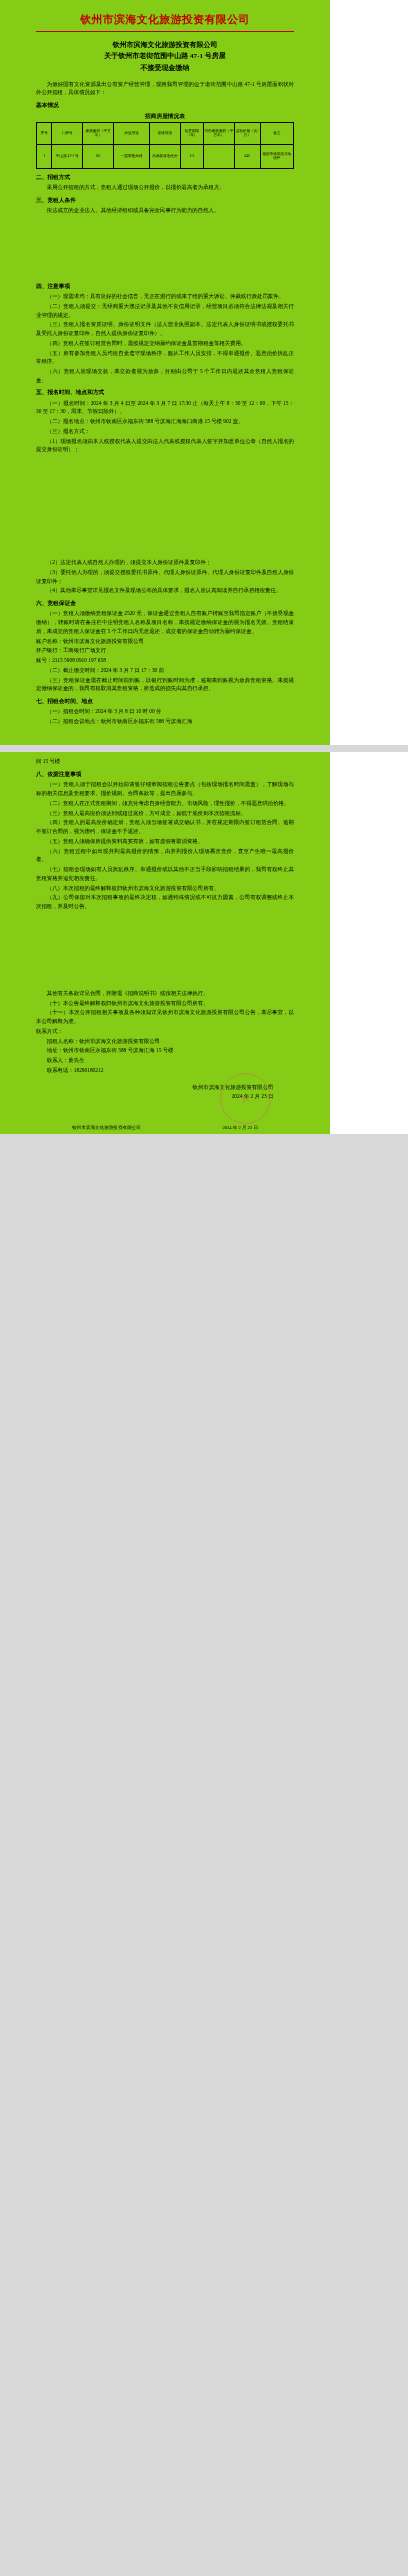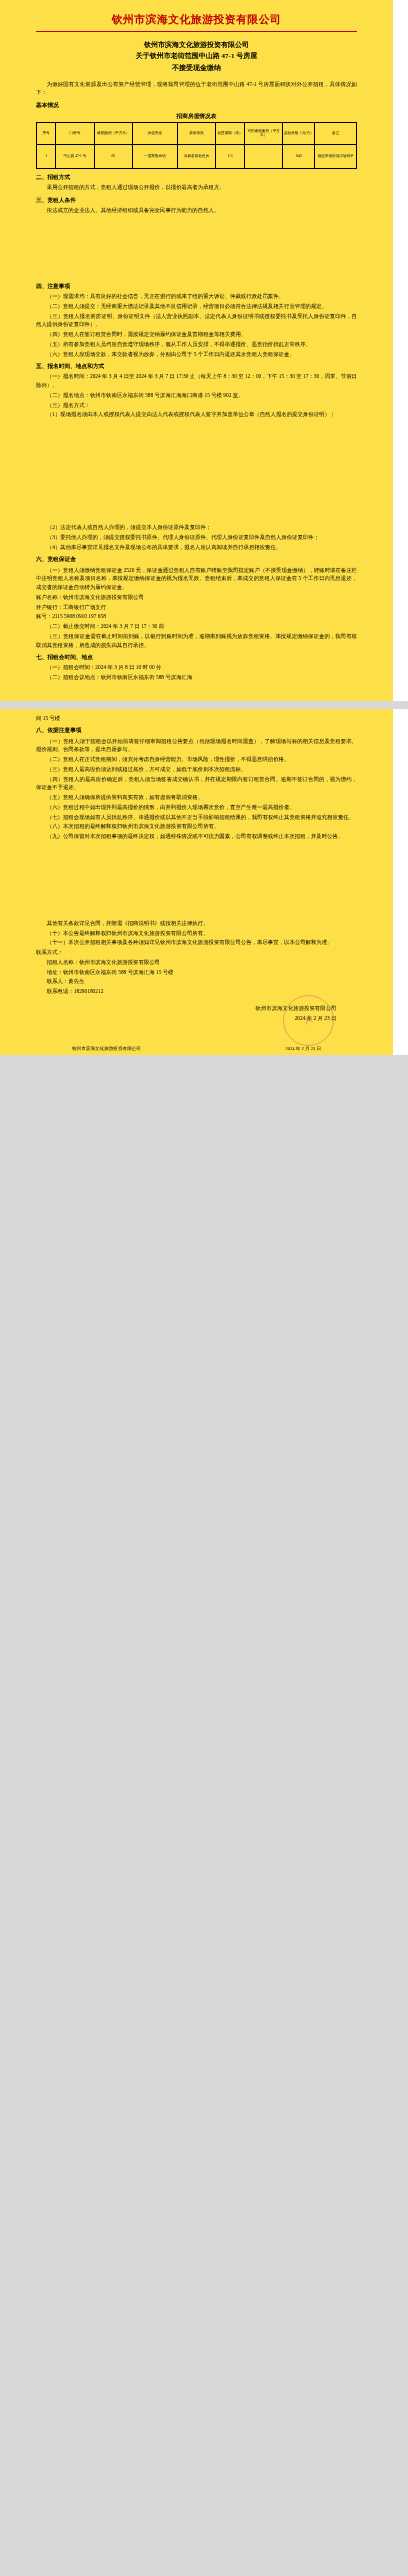--- a/index.html
+++ b/index.html
@@ -11,24 +11,24 @@
     font-family: "Liberation Serif", serif;
     width: 409px;
   }
   .page {
     width: 409px;
     margin: 0 auto;
     background: #ffffff;
     position: relative;
   }
   .sheet {
-    background: #fde047;
+    background: #84cc16;
     padding: 0 36px;
     box-sizing: border-box;
-    width: 393px;
+    width: 330px;
     position: relative;
   }
   .company-header {
     text-align: center;
     color: #c00000;
     font-weight: bold;
     font-size: 10.8px;
     letter-spacing: 0.5px;
     padding-top: 13.4px;
     padding-bottom: 3.1px;

